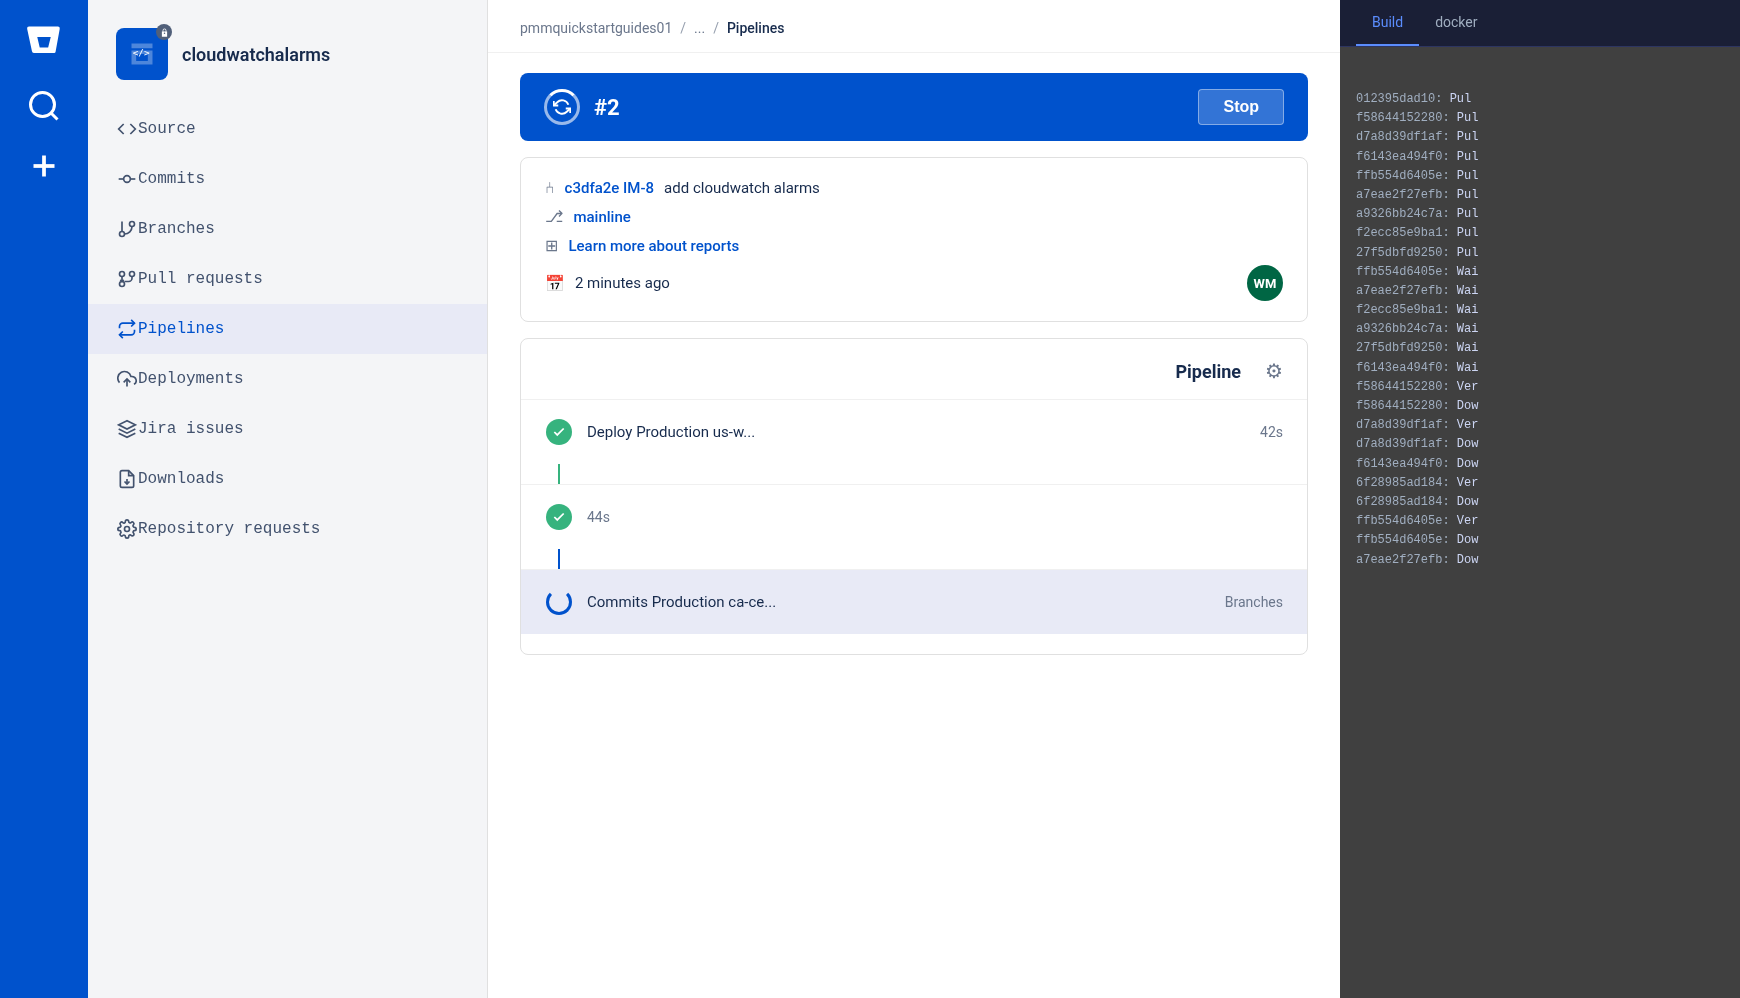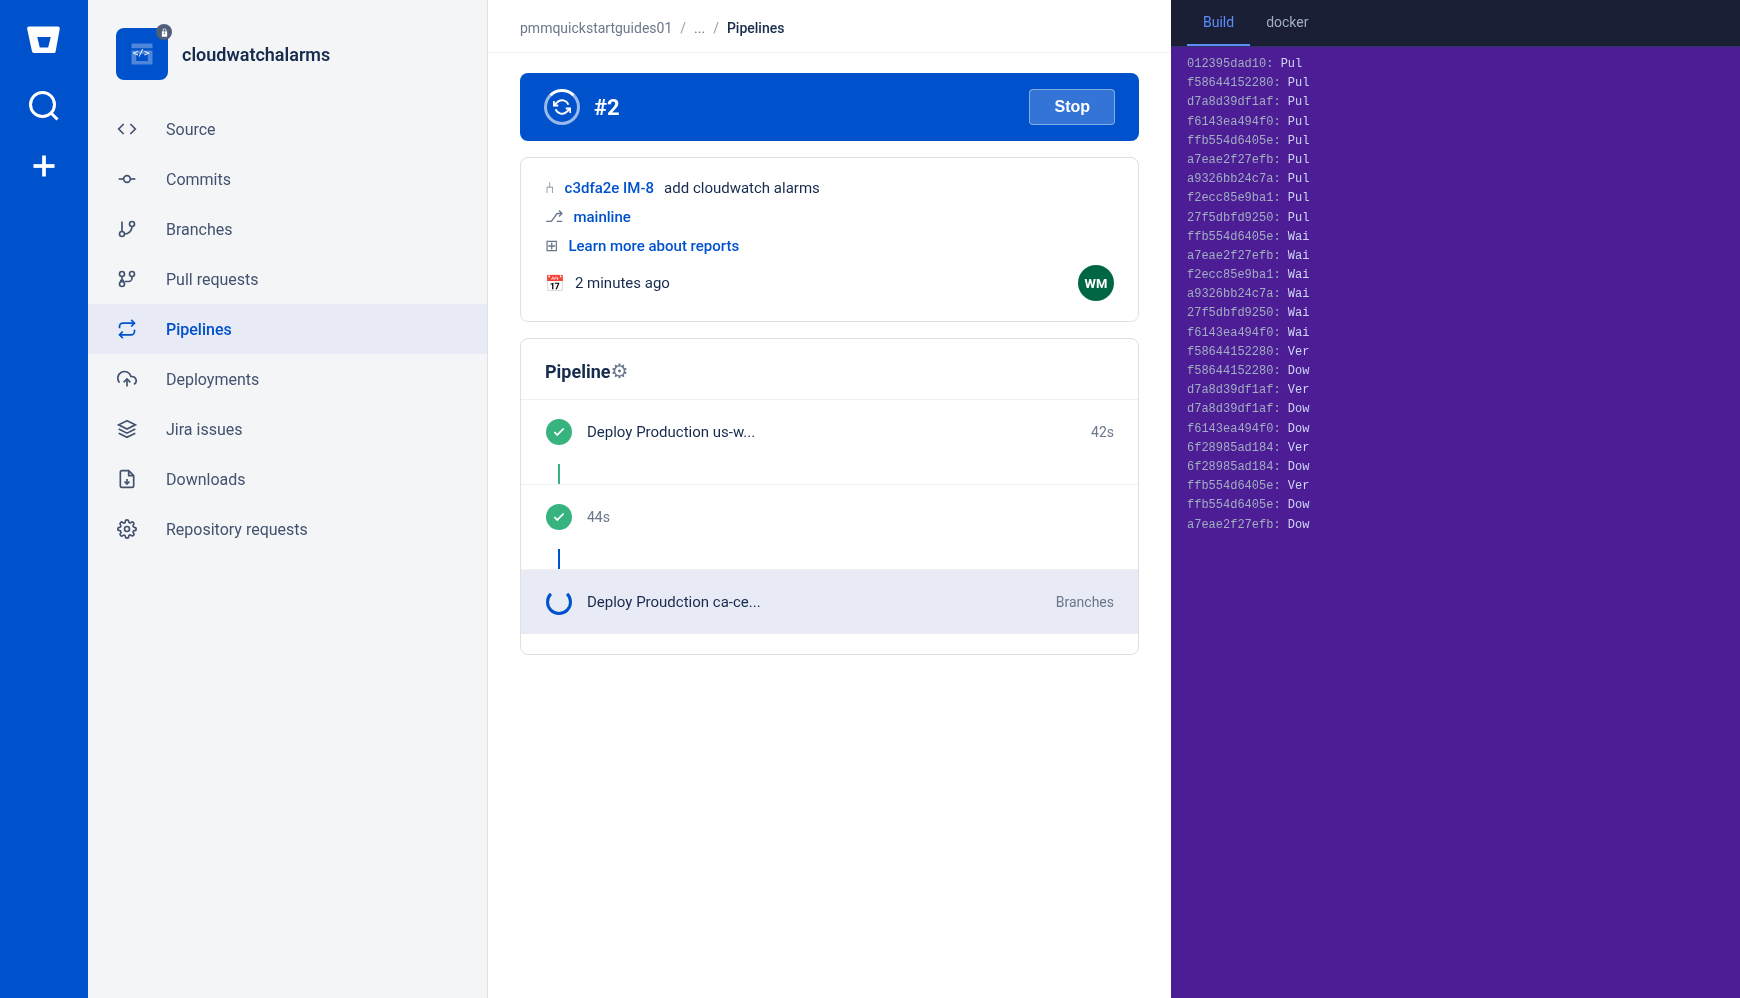--- a/index.html
+++ b/index.html
@@ -78,26 +78,27 @@
     .repo-icon .lock-badge svg { width: 9px; height: 9px; fill: white; }
     .repo-name {
       font-size: 18px;
       font-weight: 600;
       color: #172b4d;
     }
 
     .nav-item {
       display: flex;
       align-items: center;
-      gap: 28px;
+      gap: 0;
       padding: 14px 28px;
       font-size: 16px;
       color: #42526e;
       cursor: pointer;
       text-decoration: none;
+      font-family: Liberation Mono, monospace;
     }
     .nav-item.active {
       background: #e8eaf6;
       color: #0052cc;
       font-weight: 500;
       border-radius: 0;
     }
     .nav-item .nav-icon {
       width: 22px;
       height: 22px;
@@ -209,22 +210,23 @@
     .pipeline-section {
       margin: 0 32px 20px;
       background: white;
       border: 1px solid #e0e0e0;
       border-radius: 8px;
       padding: 20px 0;
     }
     .pipeline-section-header {
       display: flex;
       align-items: center;
-      justify-content: flex-start;
+      justify-content: flex-end;
       padding: 0 24px 16px;
+      gap: 24px;
     }
     .pipeline-section-title {
       font-size: 18px;
       font-weight: 700;
       color: #172b4d;
     }
     .gear-icon {
       color: #6b778c;
       font-size: 20px;
       cursor: pointer;
@@ -272,25 +274,26 @@
 
     .steps-connector {
       width: 2px;
       height: 20px;
       background: #36b37e;
       margin-left: 37px;
     }
 
     
     .terminal-panel {
-      width: 569px;
-      background: #4c1d95;
+      width: 400px;
+      background: #404040;
       display: flex;
       flex-direction: column;
       flex-shrink: 0;
+      gap: 35px;
     }
     .terminal-tabs {
       display: flex;
       align-items: center;
       border-bottom: 1px solid #2d3561;
       padding: 0 16px;
       background: #1a1f36;
     }
     .terminal-tab {
       padding: 14px 16px;
@@ -538,21 +541,21 @@
       </div>
       <span class="step-duration">44s</span>
     </div>
 
     <div class="steps-connector" style="background:#0052cc;"></div>
 
     <div class="pipeline-step active-step">
       <div class="step-icon">
         <div class="step-running"></div>
       </div>
-      <span class="step-name">Deploy Proudction ca-ce...</span>
+      <span class="step-name">Commits Production ca-ce...</span>
       <span class="step-status-running">Branches</span>
     </div>
   </div>
 </div>
 
 <div class="terminal-panel">
   <div class="terminal-tabs">
     <div class="terminal-tab active">Build</div>
     <div class="terminal-tab">docker</div>
   </div>

